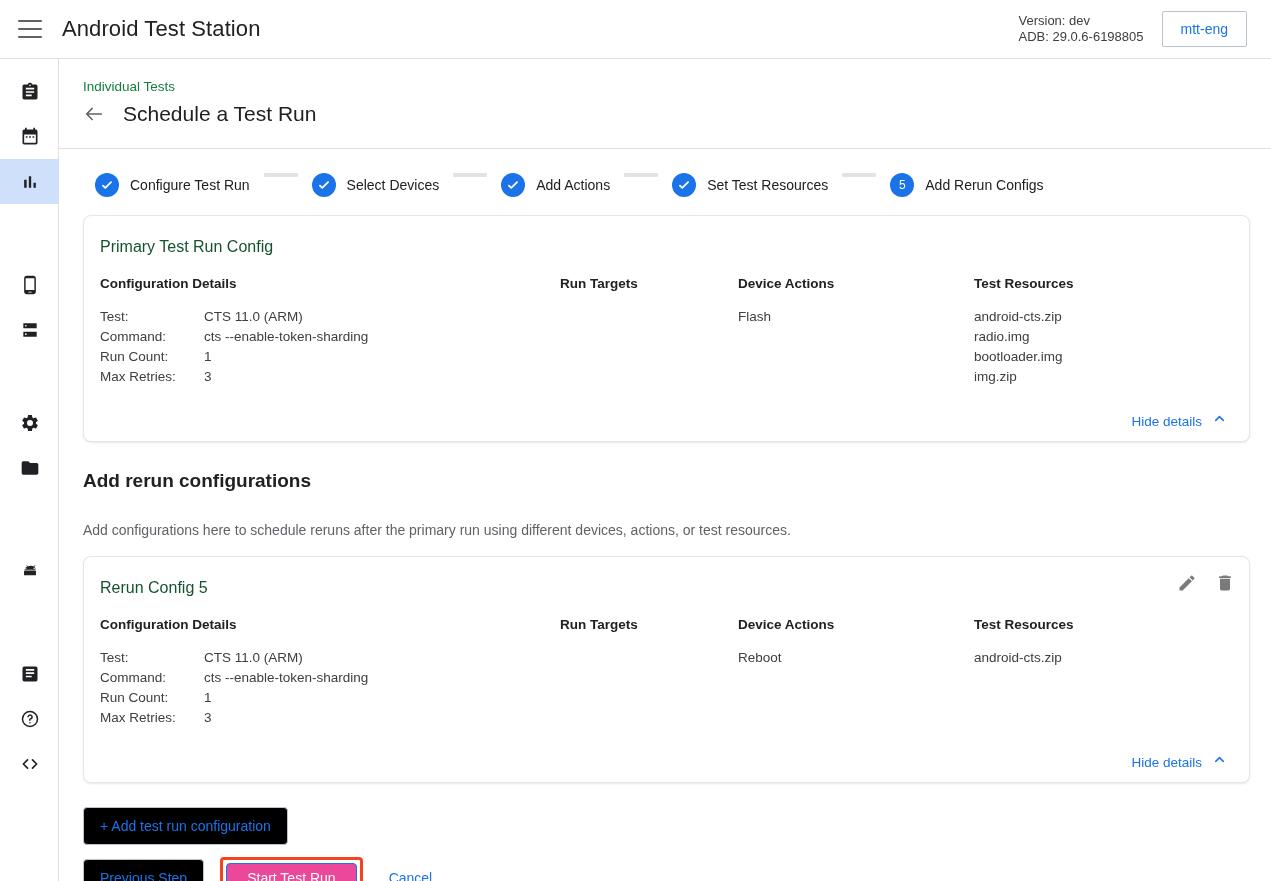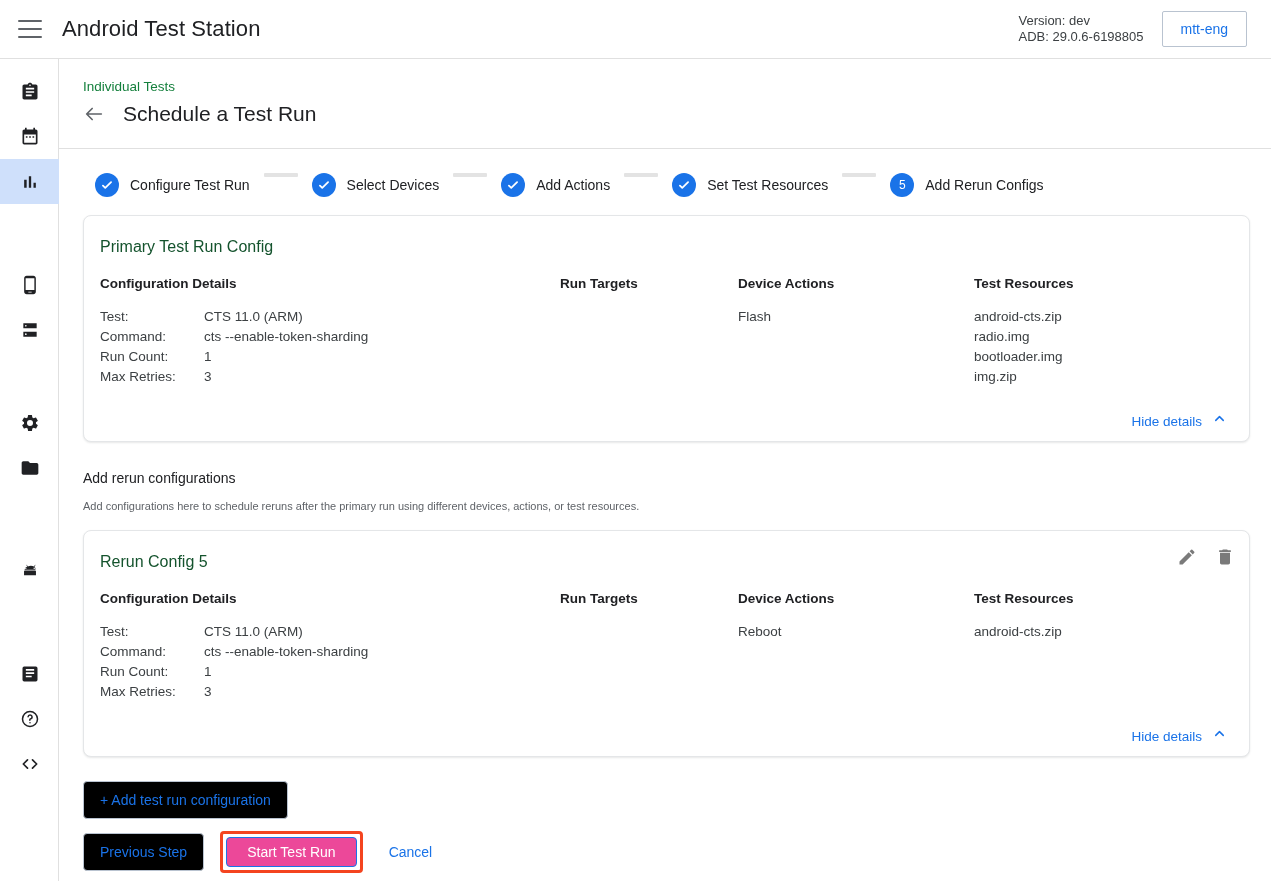--- a/index.html
+++ b/index.html
@@ -106,22 +106,22 @@
     margin-top: 14px;
     border-top: 0;
     display: flex; justify-content: flex-end; align-items: center;
     padding: 10px 6px 12px 0;
   }
   .hide-details {
     color: #1a73e8; font-size: 13.5px; cursor: pointer;
     display: flex; align-items: flex-end; gap: 10px;
   }
 
-  .section-title { font-size: 14px; font-weight: 400; color: #202124; margin: 28px 0 0 0; }
-  .section-sub { font-size: 11px; color: #5f6368; margin-top: 14px; }
+  .section-title { font-size: 19px; font-weight: 700; color: #202124; margin: 28px 0 0 0; }
+  .section-sub { font-size: 14px; color: #5f6368; margin-top: 30px; }
   .btn {
     font-family: "Liberation Sans", sans-serif;
     font-size: 14px; border-radius: 4px; cursor: pointer;
     padding: 10px 16px; background: #000000; border: 1px solid #b9c3d0;
     color: #1a73e8;
   }
   .btn-primary { background: #ec4899; color: #fff; border: 1px solid #1a73e8; padding: 6px 20px; }
   .btn-flat { background: transparent; border: none; color: #1a73e8; padding: 10px 16px; }
   .highlight-box {
     border: 3px solid #f4441f;

